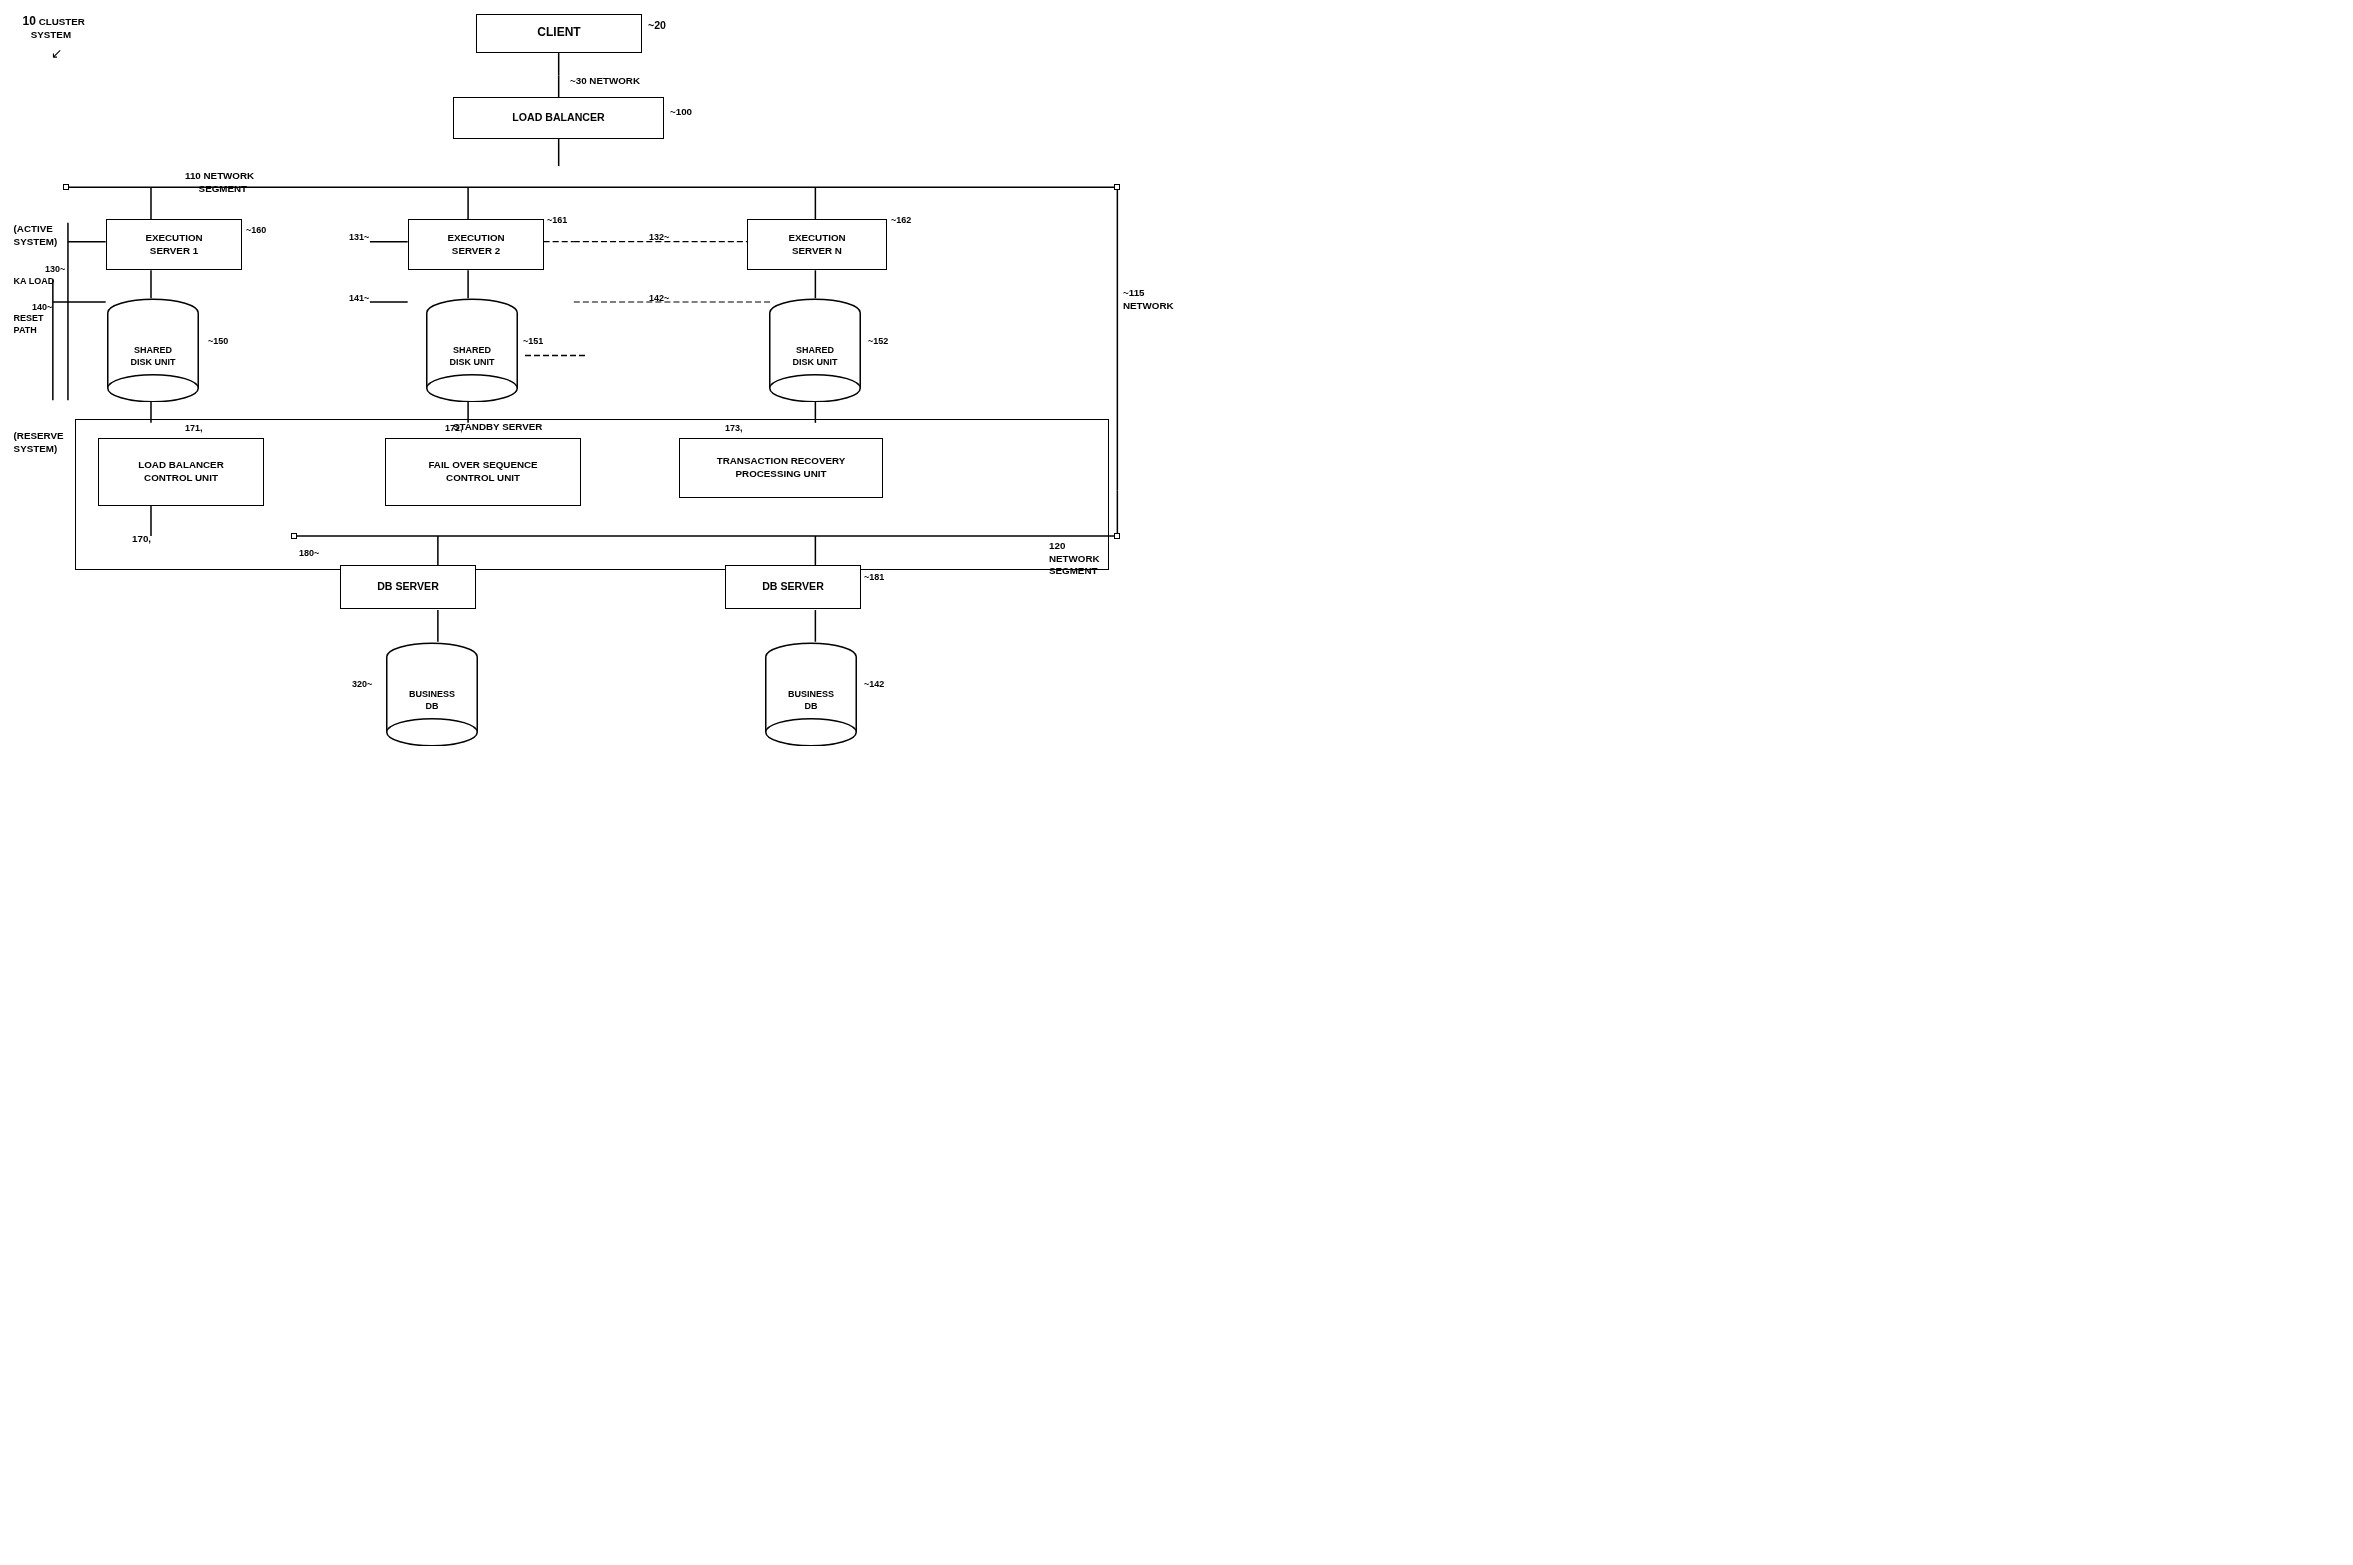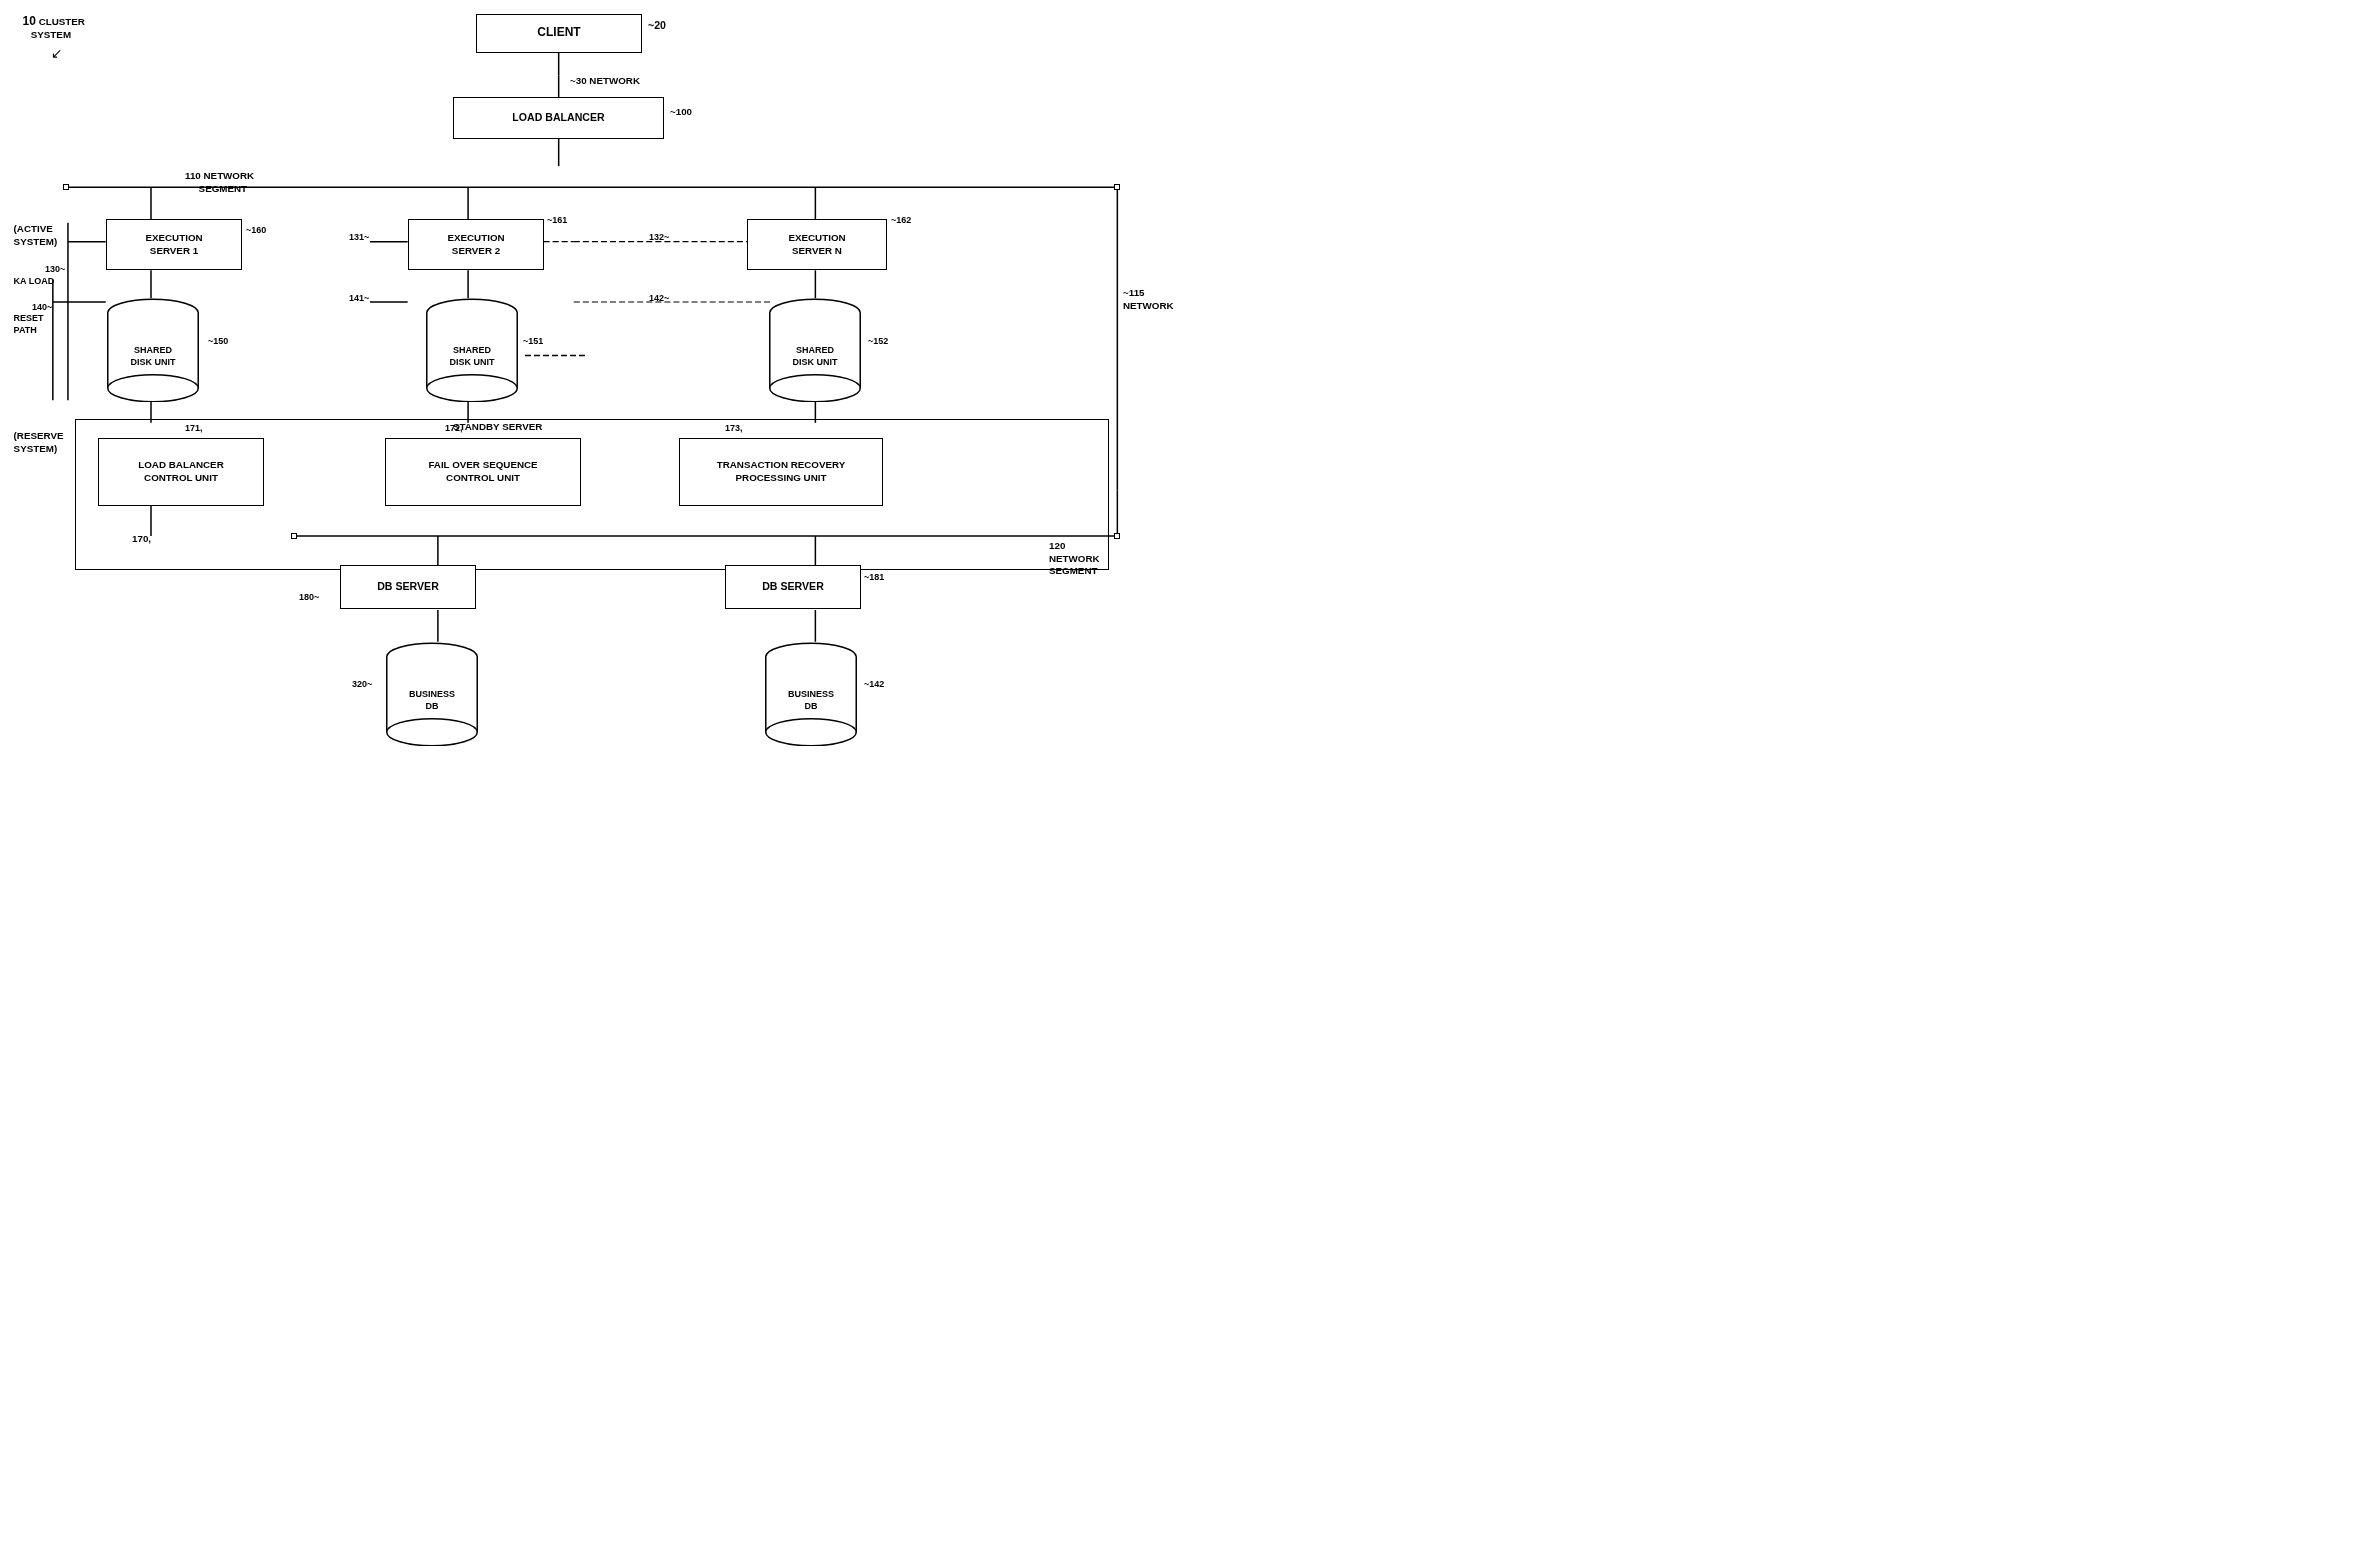--- a/index.html
+++ b/index.html
@@ -264,32 +264,32 @@
   <div class="label" style="left:725px;top:423px;font-size:9px;">173,</div>
 
   <div class="box" style="left:98px;top:438px;width:166px;height:68px;font-size:9.8px;">
     <span>LOAD BALANCER<br>CONTROL UNIT</span>
   </div>
 
   <div class="box" style="left:385px;top:438px;width:196px;height:68px;font-size:9.8px;">
     <span>FAIL OVER SEQUENCE<br>CONTROL UNIT</span>
   </div>
 
-  <div class="box" style="left:679px;top:438px;width:204px;height:68px;font-size:9.8px;">
+  <div class="box" style="left:679px;top:438px;width:204px;height:60px;font-size:9.8px;">
     <span>TRANSACTION RECOVERY<br>PROCESSING UNIT</span>
   </div>
 
   <div class="label" style="left:132px;top:533px;font-size:9.8px;">170,</div>
 
   <div class="label" style="left:1049px;top:540px;font-size:9.8px;font-weight:bold;">120<br>NETWORK<br>SEGMENT</div>
 
   <div class="box" style="left:340px;top:565px;width:136px;height:44px;font-size:10.6px;">
     <span>DB SERVER</span>
   </div>
-  <div class="label" style="left:299px;top:592px;font-size:9px;">180~</div>
+  <div class="label" style="left:299px;top:548px;font-size:9px;">180~</div>
 
   <div class="box" style="left:725px;top:565px;width:136px;height:44px;font-size:10.6px;">
     <span>DB SERVER</span>
   </div>
   <div class="label" style="left:864px;top:572px;font-size:9px;">~181</div>
 
   <div class="cylinder" style="left:383px;top:640px;width:98px;height:106px;">
     <svg viewBox="0 0 130 140" xmlns="http://www.w3.org/2000/svg">
       <ellipse cx="65" cy="22" rx="60" ry="18" fill="white" stroke="black" stroke-width="2"></ellipse>
       <rect x="5" y="22" width="120" height="100" fill="white" stroke="none"></rect>

